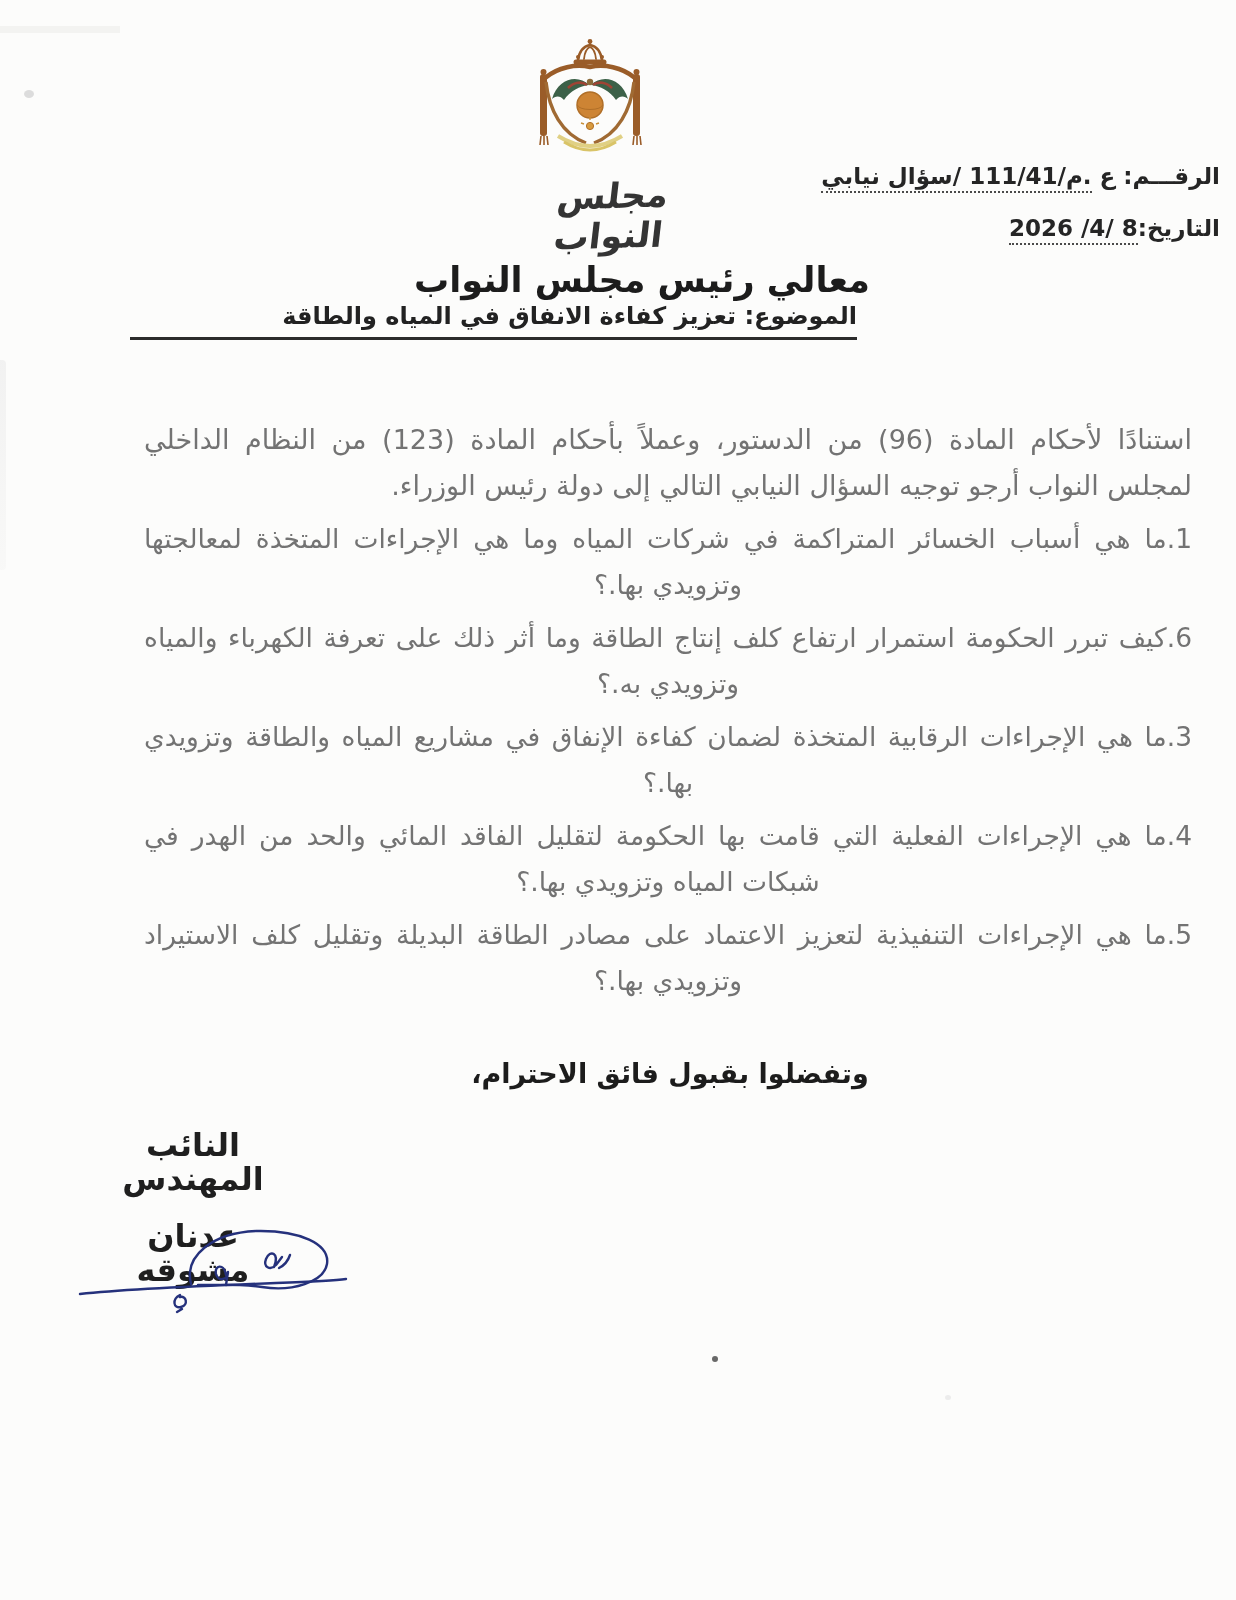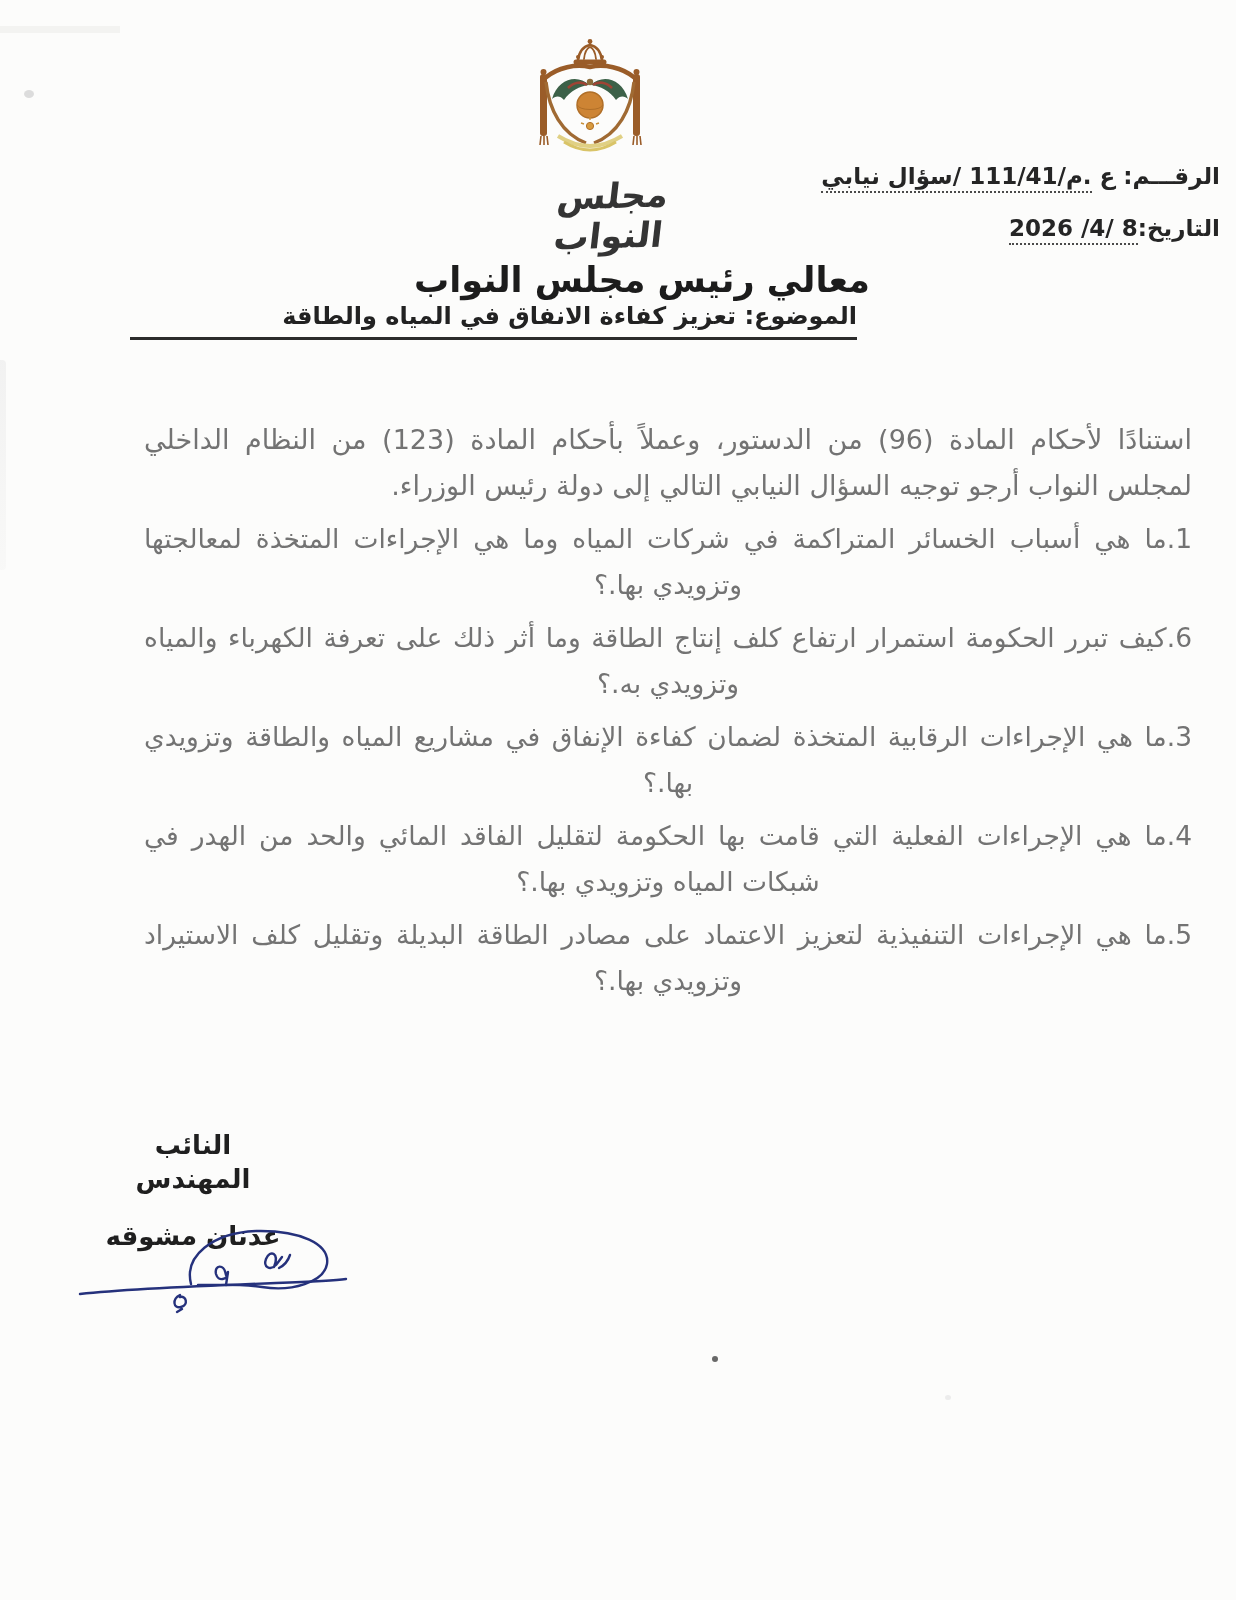--- a/index.html
+++ b/index.html
@@ -122,21 +122,21 @@
 
   
   .signature-block {
     position: absolute;
     top: 1128px;
     left: 103px;
     width: 180px;
     direction: rtl;
     text-align: center;
     font-weight: 700;
-    font-size: 26px;
+    font-size: 32px;
     color: #1f1f1f;
   }
   .sig-title { line-height: 34px; }
   .sig-name  { line-height: 34px; margin-top: 23px; }
   .signature-svg {
     position: absolute;
     left: 76px;
     top: 1222px;
     width: 292px;
     height: 92px;
@@ -226,20 +226,21 @@
 
   <div class="body-block">
     <p class="intro">استنادًا لأحكام المادة (96) من الدستور، وعملاً بأحكام المادة (123) من النظام الداخلي لمجلس النواب أرجو توجيه السؤال النيابي التالي إلى دولة رئيس الوزراء.</p>
     <p class="question">1.ما هي أسباب الخسائر المتراكمة في شركات المياه وما هي الإجراءات المتخذة لمعالجتها وتزويدي بها.؟</p>
     <p class="question">6.كيف تبرر الحكومة استمرار ارتفاع كلف إنتاج الطاقة وما أثر ذلك على تعرفة الكهرباء والمياه وتزويدي به.؟</p>
     <p class="question">3.ما هي الإجراءات الرقابية المتخذة لضمان كفاءة الإنفاق في مشاريع المياه والطاقة وتزويدي بها.؟</p>
     <p class="question">4.ما هي الإجراءات الفعلية التي قامت بها الحكومة لتقليل الفاقد المائي والحد من الهدر في شبكات المياه وتزويدي بها.؟</p>
     <p class="question">5.ما هي الإجراءات التنفيذية لتعزيز الاعتماد على مصادر الطاقة البديلة وتقليل كلف الاستيراد وتزويدي بها.؟</p>
   </div>
 
+  <div class="closing">وتفضلوا بقبول فائق الاحترام،</div>
 
   <div class="signature-block">
     <div class="sig-title">النائب المهندس</div>
     <div class="sig-name">عدنان مشوقه</div>
   </div>
 
   <svg class="signature-svg" viewBox="0 0 292 92">
     <g stroke="#25317c" stroke-width="2.4" fill="none" stroke-linecap="round" stroke-linejoin="round">
 
       <path d="M4,72 C50,67 120,64 200,61 C232,60 258,59 270,57"></path>

